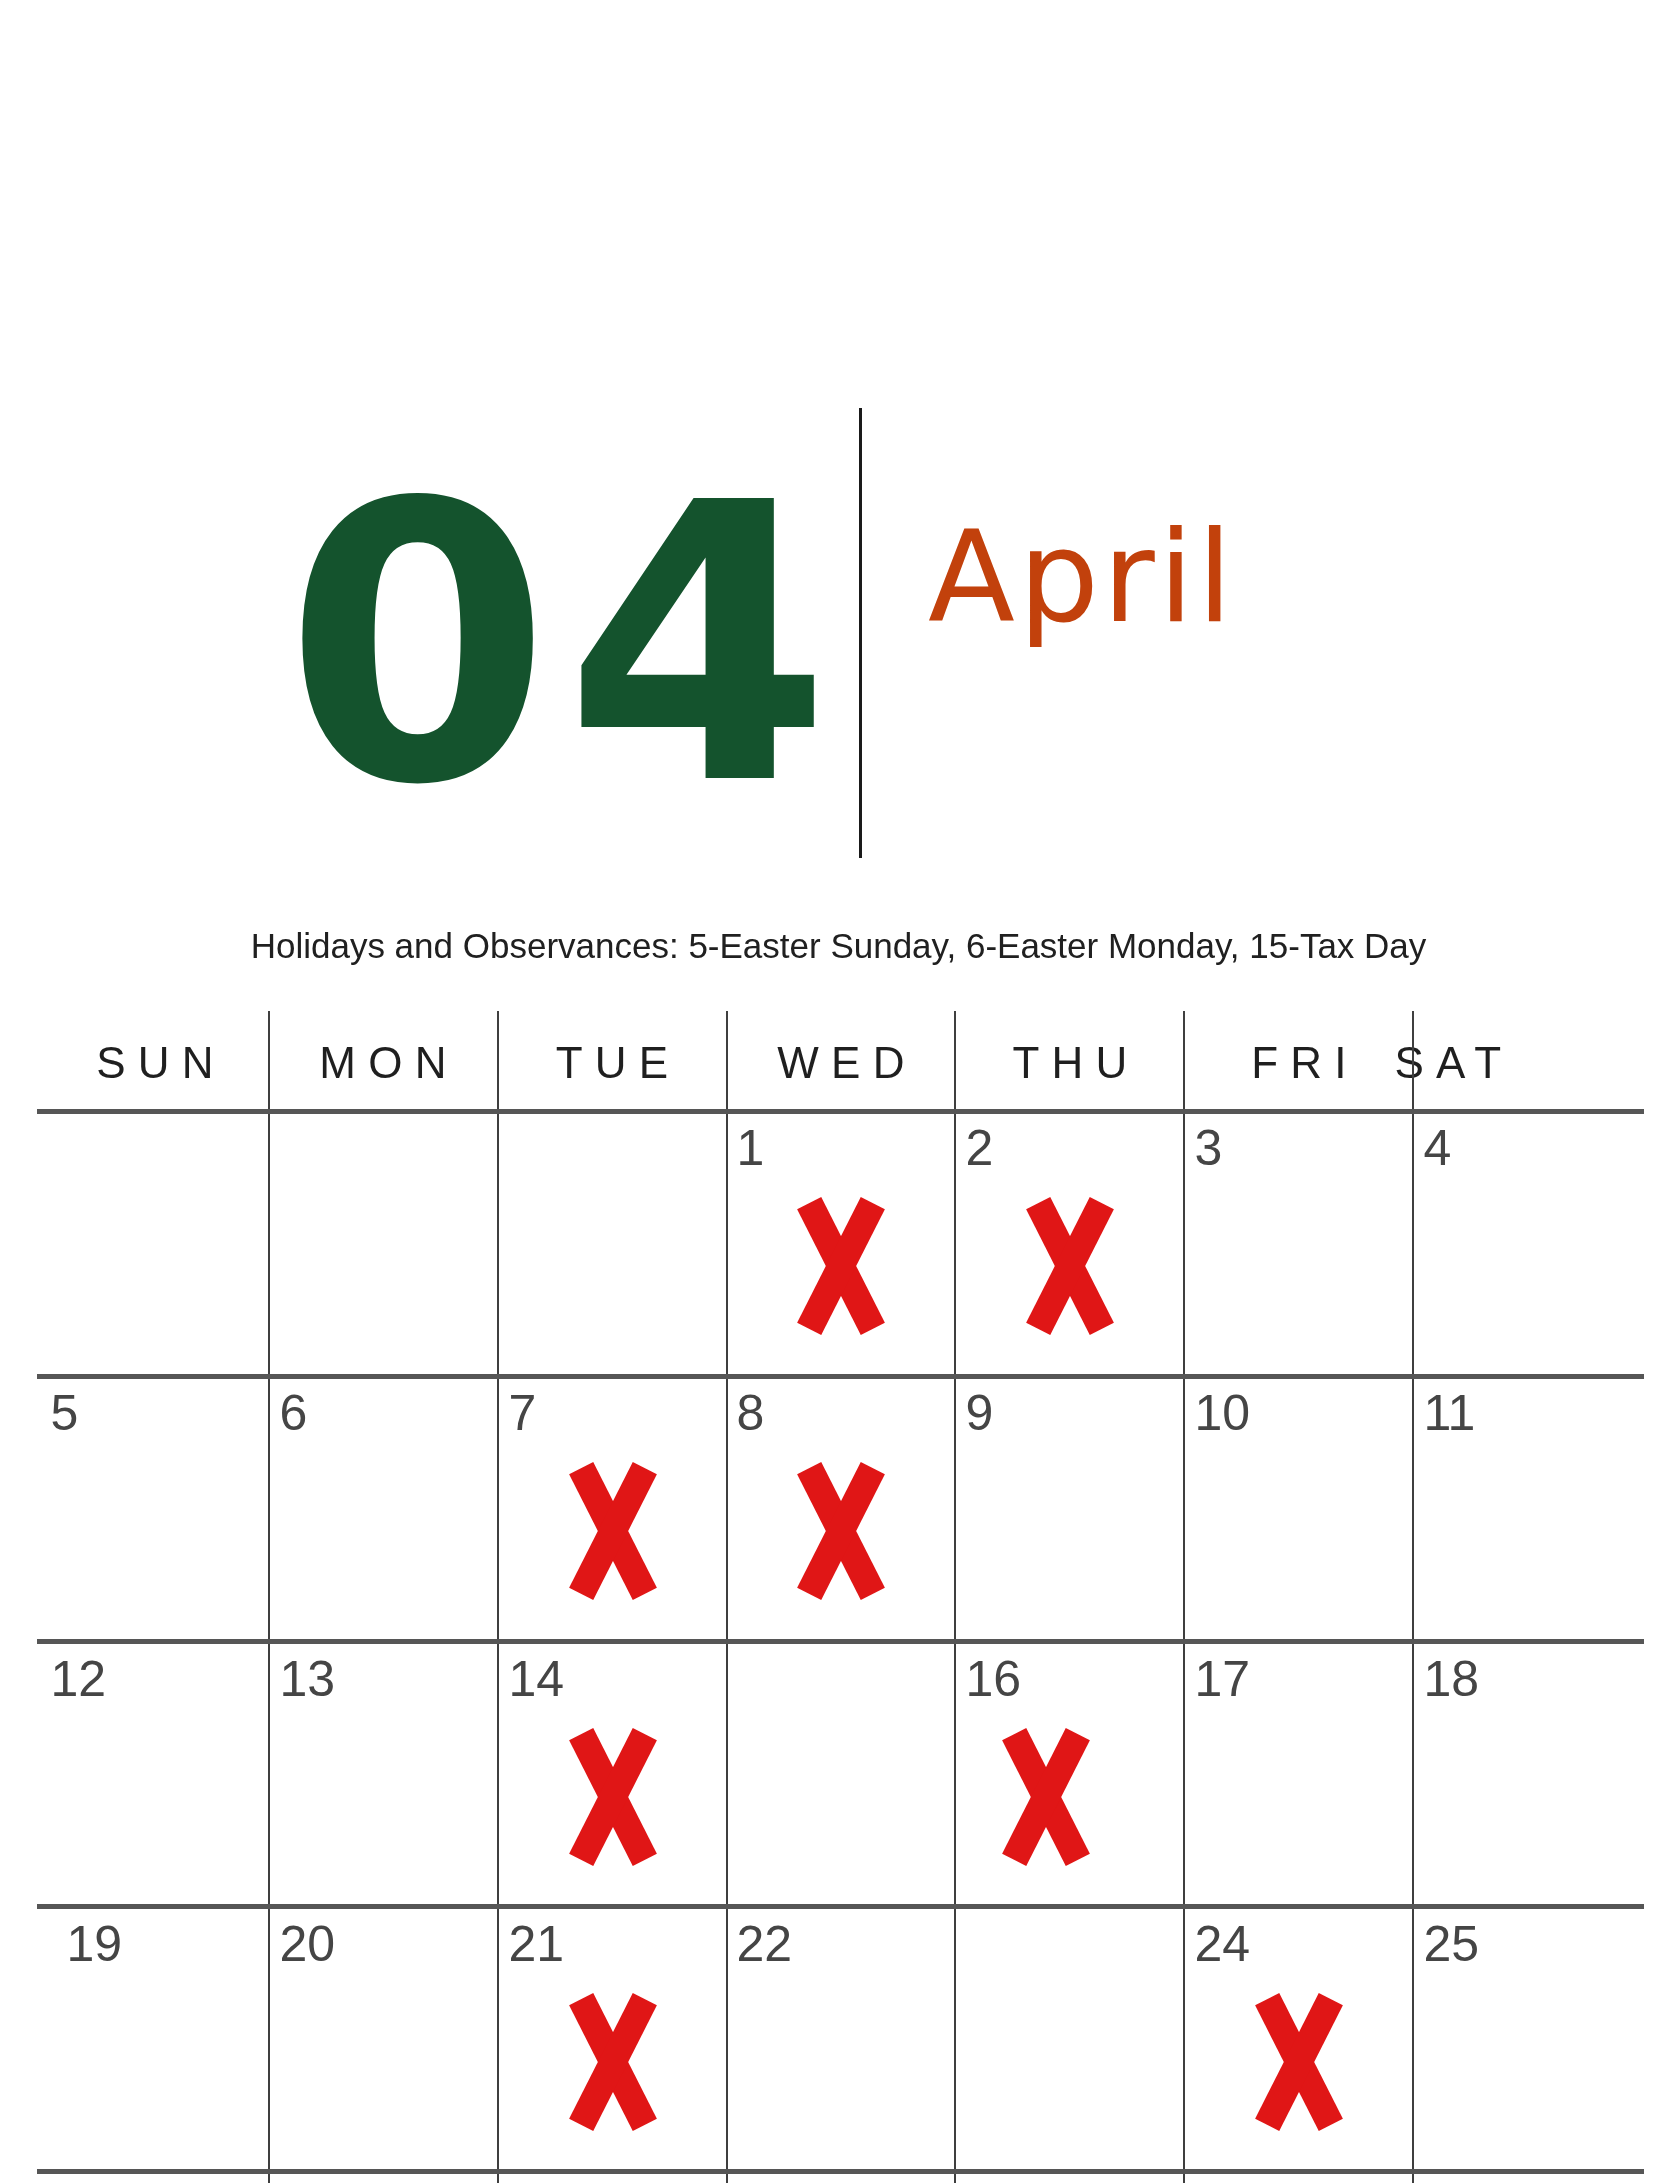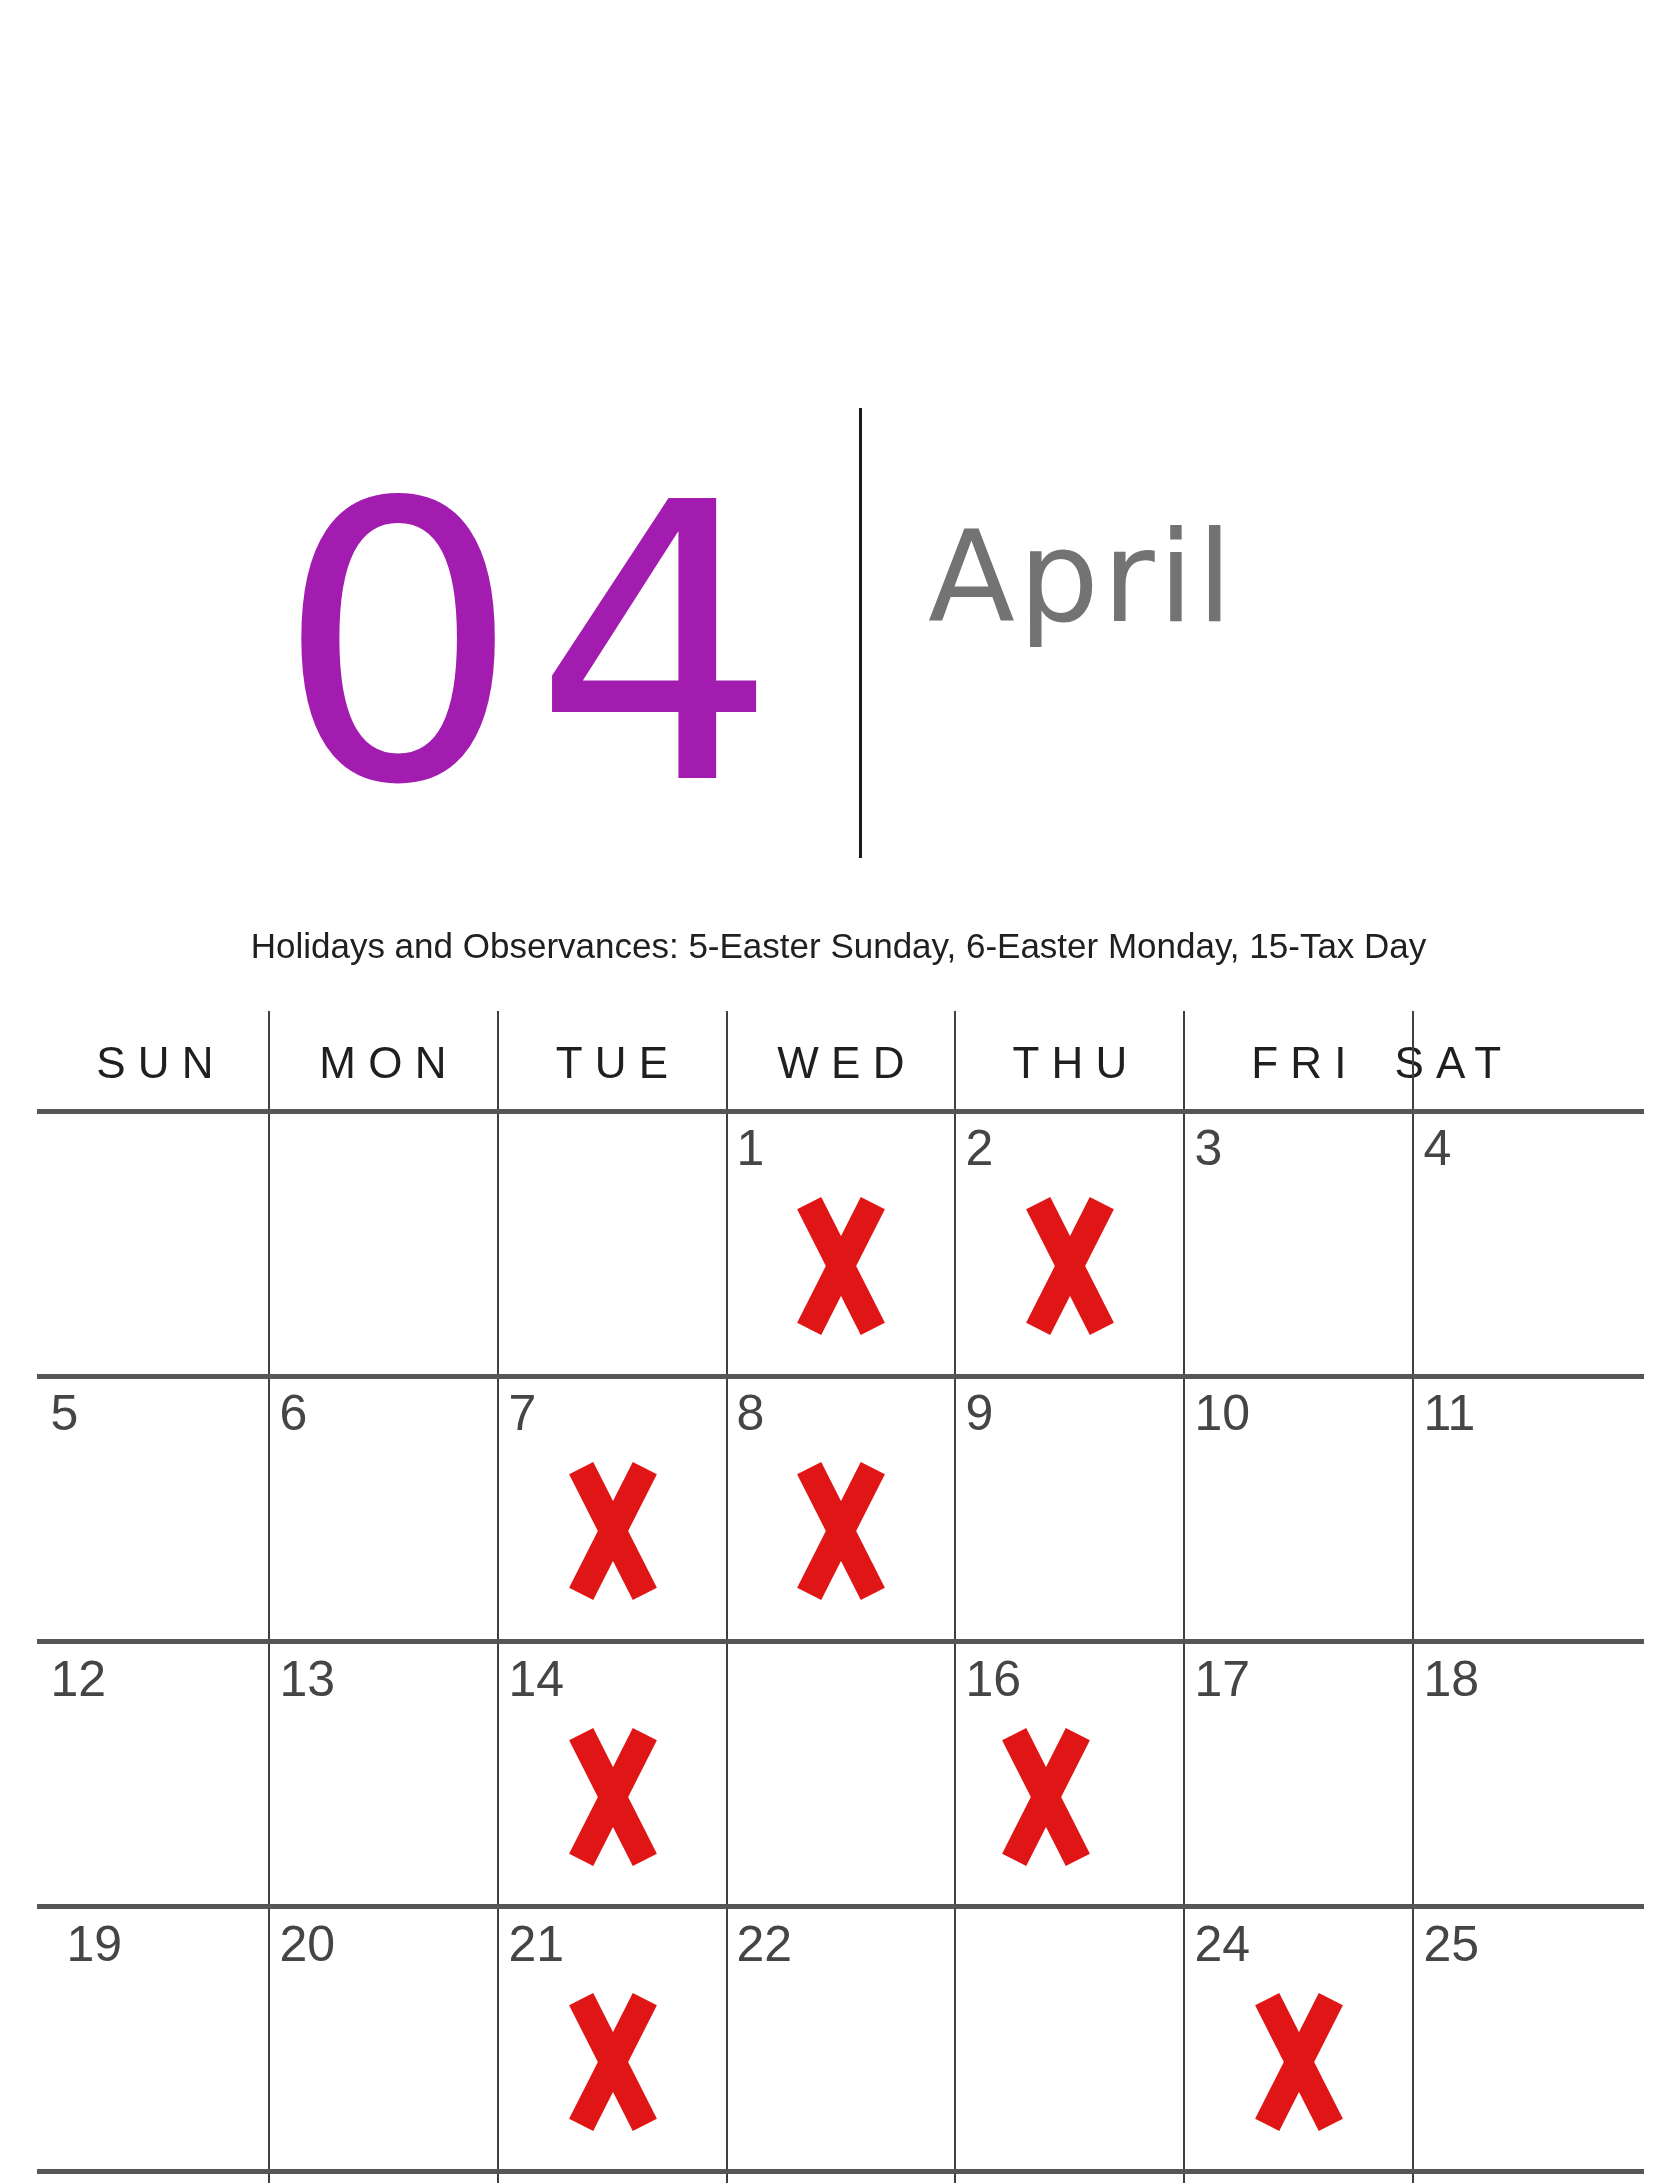--- a/index.html
+++ b/index.html
@@ -1,24 +1,24 @@
 <!DOCTYPE html>
 <html style="font-size:7px"><head>
 <meta charset="utf-8">
 <style>
   html,body{margin:0;padding:0;background:#fff;}
   #page{position:relative;width:1677px;height:2981px;background:#ffffff;overflow:hidden;
         font-family:"Liberation Sans",sans-serif;}
 
   
-  .month-num{position:absolute;left:276px;top:454px;font-family:"DejaVu Sans",sans-serif;
-             font-weight:400;font-size:384px;line-height:1;letter-spacing:13px;color:#a21caf;}
+  .month-num{position:absolute;left:284px;top:454px;font-family:"DejaVu Sans",sans-serif;
+             font-weight:700;font-size:384px;line-height:1;letter-spacing:13px;color:#14532d;}
   .divider{position:absolute;left:859px;top:408px;width:2.6px;height:450px;background:#1a1a1a;}
   .month-year{position:absolute;left:928px;top:498px;font-family:"DejaVu Sans",sans-serif;
-              font-weight:400;font-size:127px;line-height:158px;letter-spacing:3.5px;color:#737373;}
+              font-weight:400;font-size:127px;line-height:158px;letter-spacing:3.5px;color:#c2410c;}
   .subtitle{position:absolute;left:0;top:925px;width:1677px;text-align:center;
             font-size:35px;line-height:1.2;color:#202020;}
 
   
   #grid{position:absolute;left:40px;top:1011px;width:1602px;height:1423px;}
   .vline{position:absolute;top:0;width:1.7px;height:100%;background:#3f3f3f;}
   .hline{position:absolute;left:-2.6px;width:1607px;height:4.8px;background:#565656;}
   .dow{position:absolute;top:27px;transform:translateX(-50%);font-size:44px;
        letter-spacing:12.2px;color:#1f1f1f;white-space:nowrap;}
   .cell{position:absolute;box-sizing:border-box;}

